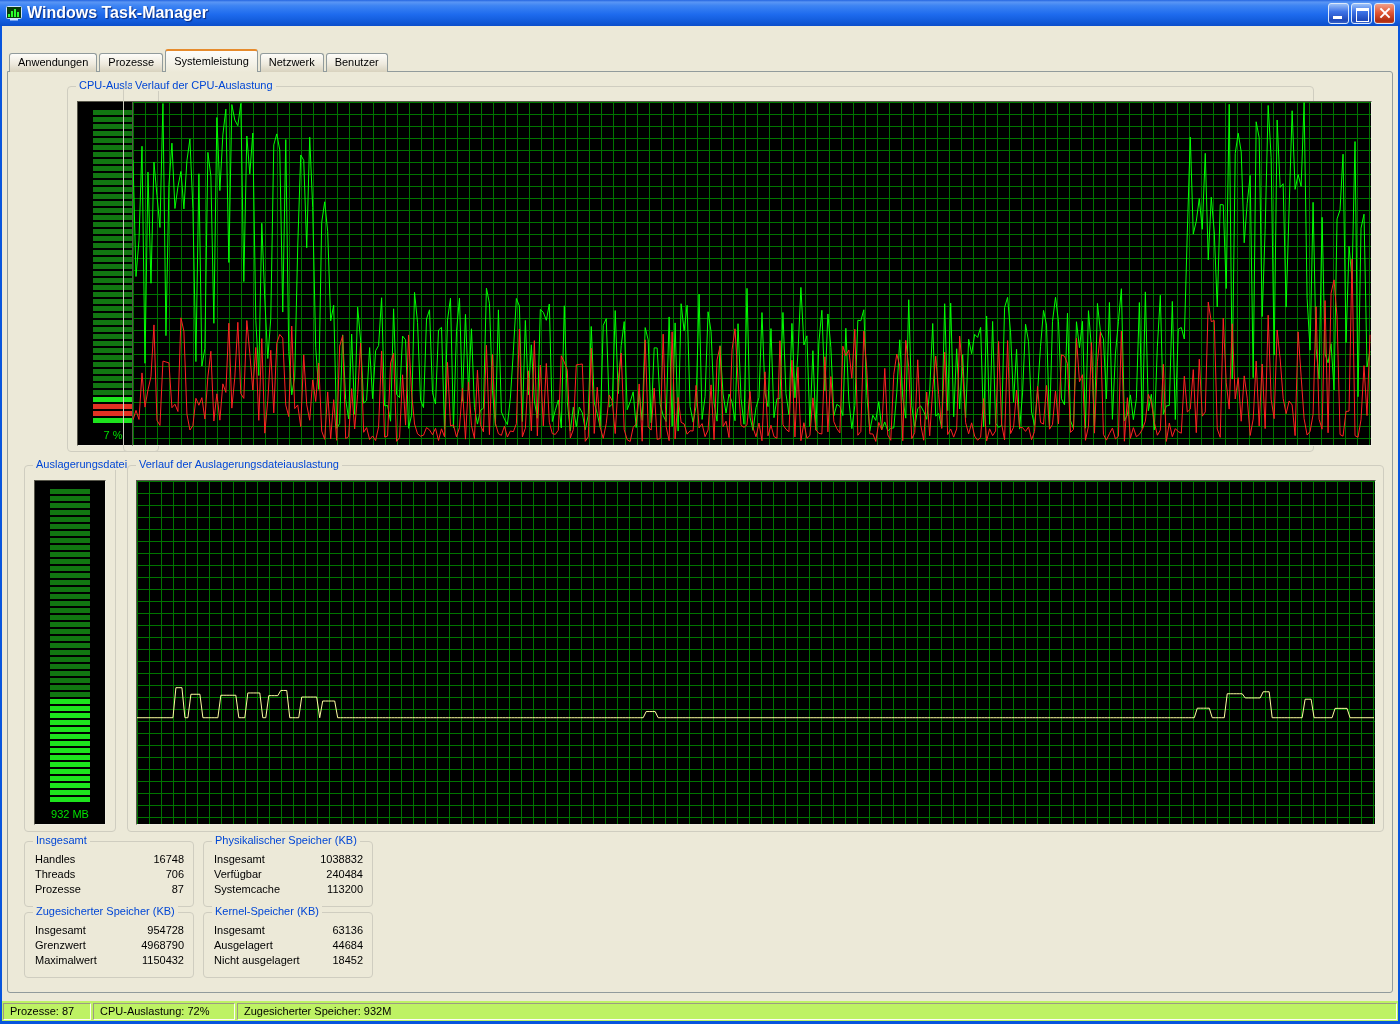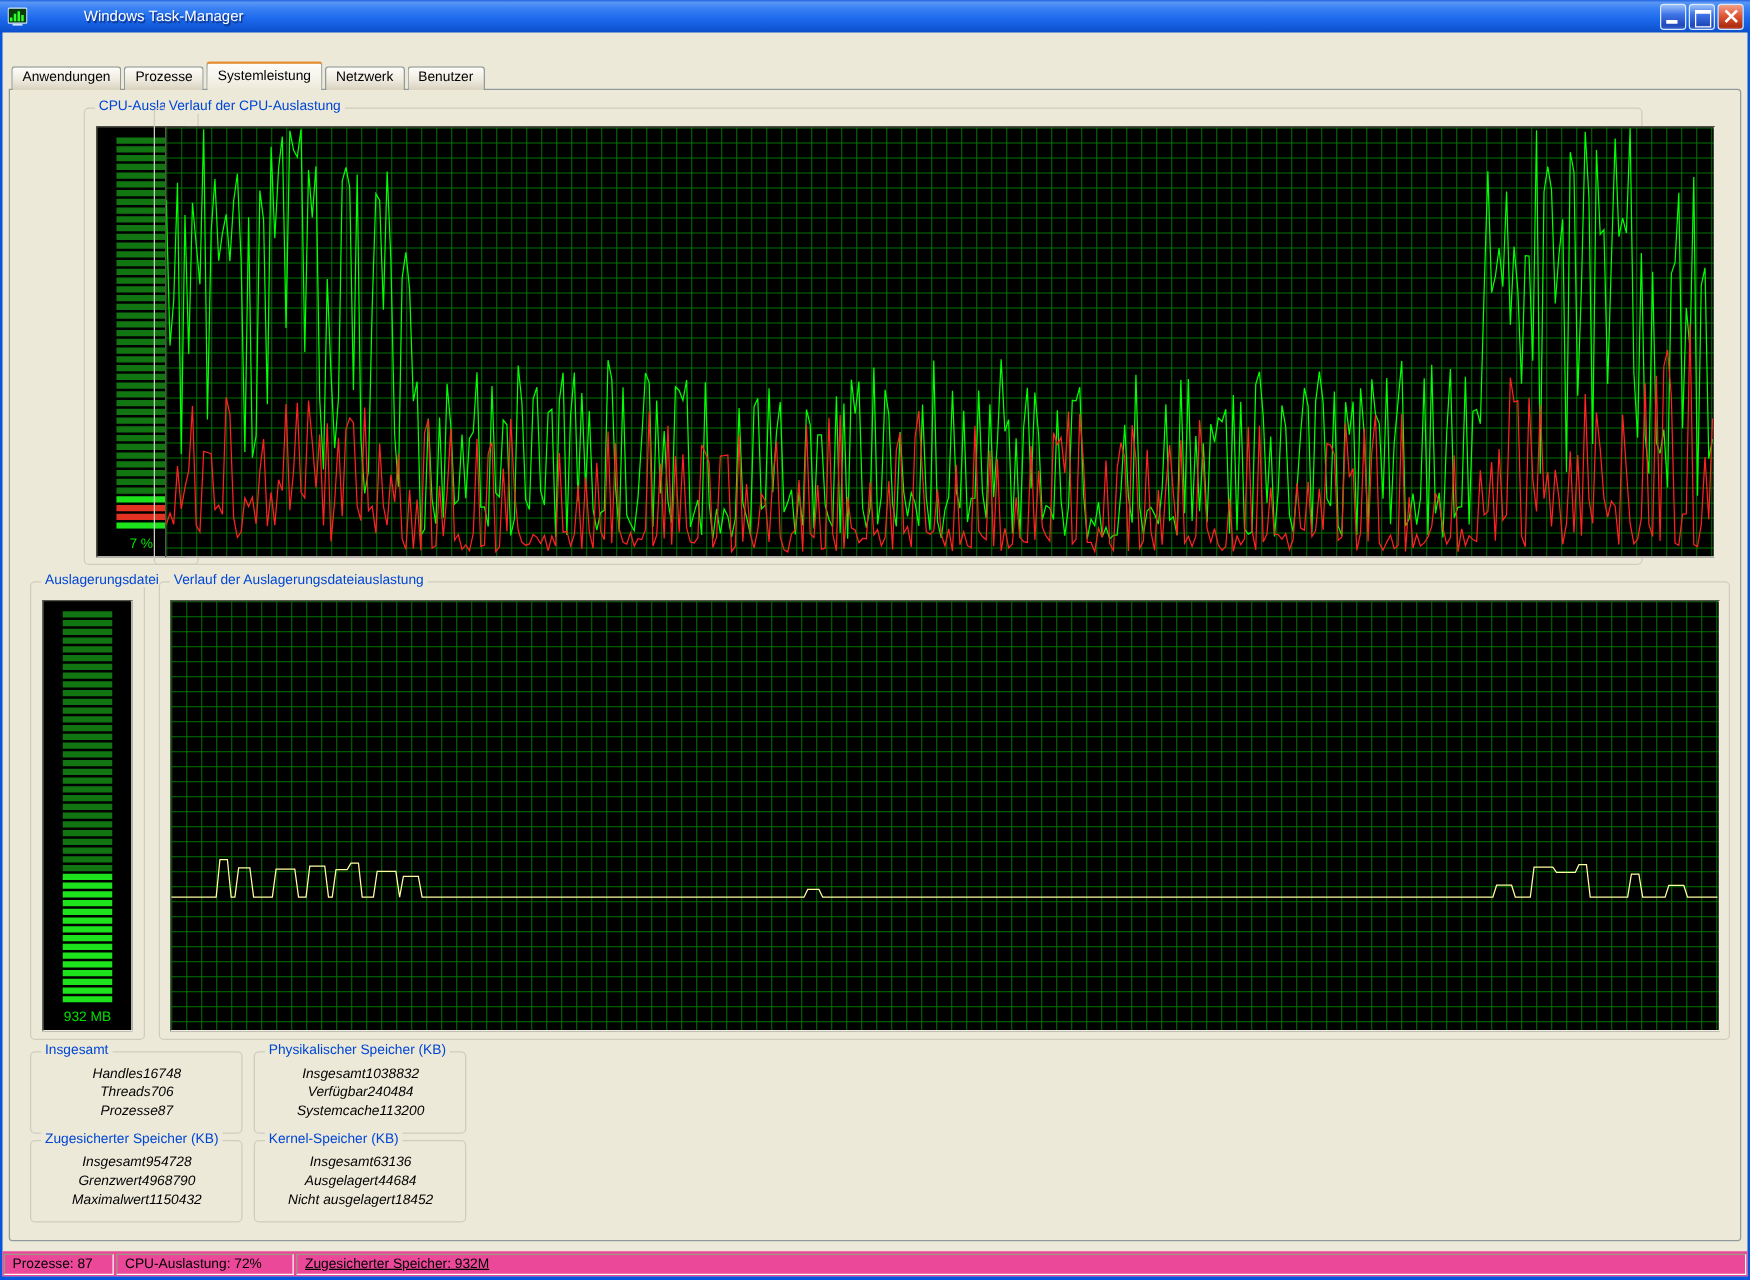--- a/index.html
+++ b/index.html
@@ -10,21 +10,21 @@
     overflow:hidden;
     box-shadow:inset 2px 0 #0855dd, inset -2px 0 #0855dd, inset 0 -3px #0855dd;
   }
   
   .titlebar{
     position:absolute;left:0;top:0;width:100%;height:26px;
     background:linear-gradient(180deg,#2465e0 0%,#5a96f5 8%,#3d84f3 22%,#1e6bee 55%,#1159d8 85%,#0b4ecb 100%);
     display:flex;align-items:center;
   }
   .title-icon{width:16px;height:16px;margin:0 5px 0 6px;flex:0 0 auto;}
-  .title-text{flex:1;color:#fff;font-size:12px;font-weight:normal;text-shadow:1px 1px 1px #0a2a7a;white-space:nowrap;margin-left:40px;}
+  .title-text{flex:1;color:#fff;font-size:16px;font-weight:bold;text-shadow:1px 1px 1px #0a2a7a;white-space:nowrap;}
   .tb-buttons{display:flex;gap:2px;margin-right:5px;}
   .tb-btn{position:relative;width:21px;height:21px;border:1px solid #dcE9fb;border-radius:3px;cursor:default;}
   .btn-blue{background:linear-gradient(180deg,#9cc1f8 0%,#3e74e8 40%,#1f49ba 85%,#3461c8 100%);}
   .btn-close{background:linear-gradient(180deg,#f0a089 0%,#e25735 45%,#ae2c0f 90%,#c6492a 100%);}
   .btn-min::after{content:"";position:absolute;left:4px;bottom:4px;width:9px;height:3px;background:#fff;}
   .btn-max::after{content:"";position:absolute;left:4px;top:4px;width:11px;height:10px;border:1px solid #fff;border-top:3px solid #fff;}
   .btn-close::before,.btn-close::after{
     content:"";position:absolute;left:50%;top:50%;width:13px;height:2px;background:#fff;
   }
   .btn-close::before{transform:translate(-50%,-50%) rotate(45deg);}
@@ -68,28 +68,28 @@
   
   #gb-cpu-meter{left:24px;top:86px;width:92px;height:366px;margin-left:43px;}
   #gb-cpu-hist{left:123px;top:86px;width:1191px;height:366px;}
   #gb-pf-meter{left:24px;top:465px;width:92px;height:367px;}
   #gb-pf-hist{left:127px;top:465px;width:1257px;height:367px;}
   #gb-totals{left:24px;top:841px;width:170px;height:66px;}
   #gb-phys{left:203px;top:841px;width:170px;height:66px;padding-left:12px;}
   #gb-commit{left:24px;top:912px;width:170px;height:66px;}
   #gb-kernel{left:203px;top:912px;width:170px;height:66px;}
   .stat-rows{position:absolute;left:10px;right:9px;top:10px;}
-  .srow{display:flex;justify-content:center;height:15px;line-height:15px;font-style:italic;}
+  .srow{display:flex;justify-content:space-between;height:15px;line-height:15px;}
   .srow .v{text-align:right;}
   
-  .statusbar{position:absolute;left:2px;right:2px;top:1001px;height:20px;background:#ec4899;display:flex;gap:2px;padding:2px 1px 0 1px;}
+  .statusbar{position:absolute;left:2px;right:2px;top:1001px;height:20px;background:#bef264;display:flex;gap:2px;padding:2px 1px 0 1px;}
   .sb-panel{border:1px solid;border-color:#9d9a84 #fdfcf7 #fdfcf7 #9d9a84;height:17px;line-height:15px;padding:0 6px;white-space:nowrap;}
   .sb-1{width:88px;}
   .sb-2{width:142px;}
-  .sb-3{flex:1;text-decoration:underline;}
+  .sb-3{flex:1;}
 </style>
 </head>
 <body>
 
 <div class="window">
 
   <div class="titlebar">
     <svg class="title-icon" viewBox="0 0 16 16">
       <rect x="0.5" y="1.5" width="15" height="12" rx="1" fill="#0a3b0a" stroke="#cfe3ff"></rect>
       <rect x="2" y="9" width="2" height="3" fill="#2dff2d"></rect>

